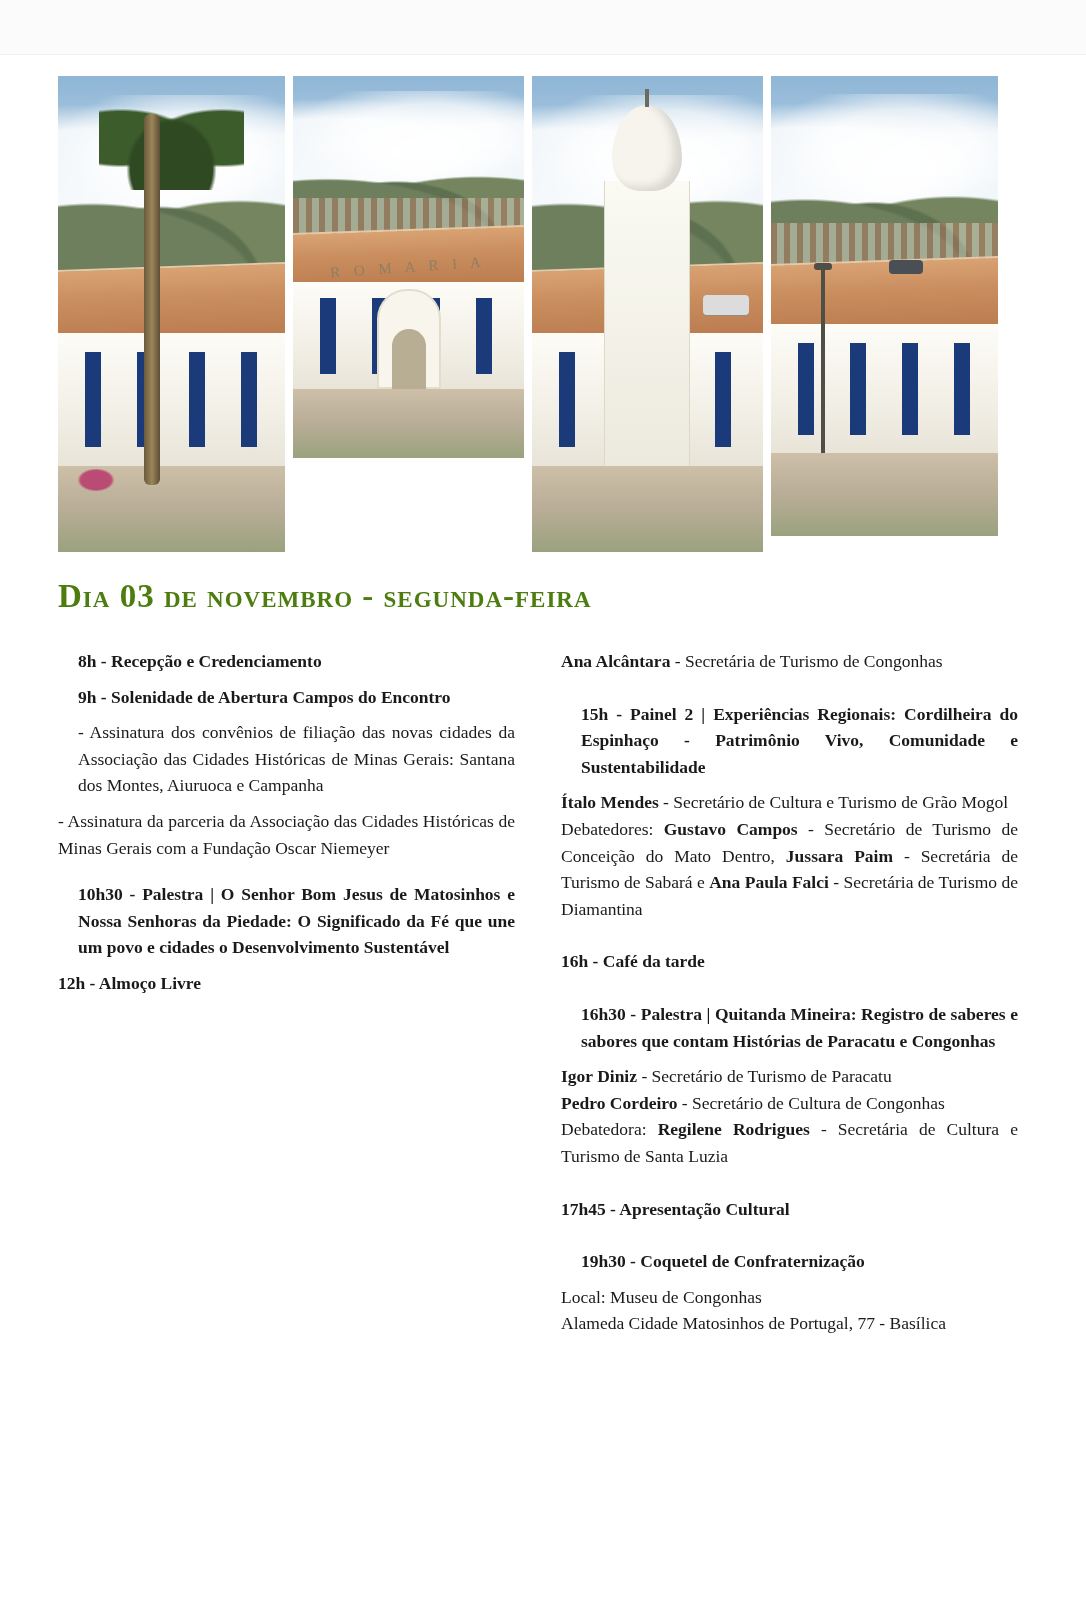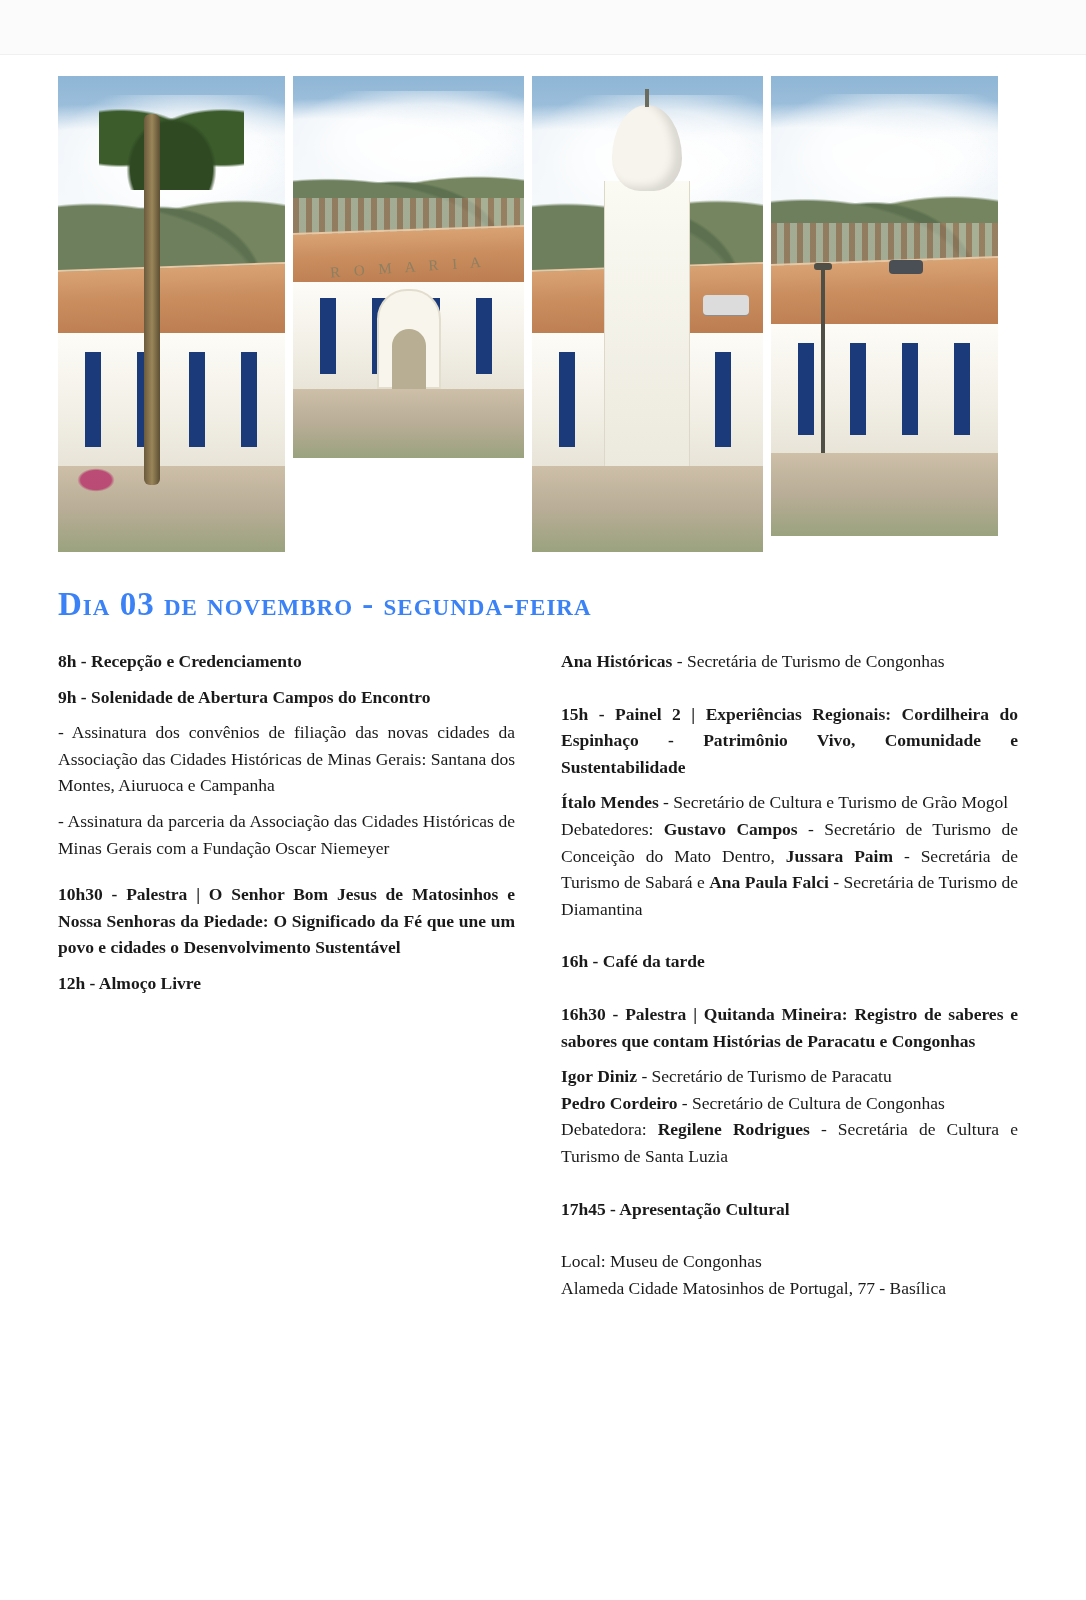--- a/index.html
+++ b/index.html
@@ -235,27 +235,26 @@
     background: #4a4e55;
     border-radius: 4px;
   }
 
   
   .day-title {
     position: absolute;
     left: 58px;
     top: 578px;
     width: 960px;
-    color: #3b82f6;
+    color: #4d7c0f;
     font-family: "Liberation Serif", serif;
     font-size: 33px;
     font-weight: bold;
     font-variant: small-caps;
     letter-spacing: 1px;
-    margin-top: 8px;
   }
 
   
   .columns {
     position: absolute;
     left: 58px;
     top: 648px;
     width: 960px;
     display: flex;
     gap: 46px;
@@ -273,21 +272,21 @@
     text-align: justify;
     text-justify: inter-word;
   }
   .hdr {
     font-weight: bold;
   }
   .body-line {
     font-weight: normal;
   }
   b.name { font-weight: bold; }
-  .tight { margin-bottom: 9px; }
+  .tight { margin-bottom: 9px; margin-left: 20px; }
   .gap-lg { margin-bottom: 26px; }
   .gap-md { margin-bottom: 20px; }
 </style>
 </head>
 <body>
 
 <div class="page">
 
   <div class="top-strip"></div>
 
@@ -374,21 +373,21 @@
 
       <div class="block">
         <p class="hdr">12h - Almoço Livre</p>
       </div>
 
     </div>
 
     <div class="col">
 
       <div class="block gap-lg">
-        <p><b class="name">Ana Históricas</b><span> - Secretária de Turismo de Congonhas</span></p>
+        <p><b class="name">Ana Alcântara</b><span> - Secretária de Turismo de Congonhas</span></p>
       </div>
 
       <div class="block tight">
         <p class="hdr">15h - Painel 2 | Experiências Regionais: Cordilheira do Espinhaço - Patrimônio Vivo, Comunidade e Sustentabilidade</p>
       </div>
       <div class="block gap-lg">
         <p><b class="name">Ítalo Mendes</b><span> - Secretário de Cultura e Turismo de Grão Mogol</span></p>
         <p><span>Debatedores: </span><b class="name">Gustavo Campos</b><span> - Secretário de Turismo de Conceição do Mato Dentro, </span><b class="name">Jussara Paim</b><span> - Secretária de Turismo de Sabará e </span><b class="name">Ana Paula Falci</b><span> - Secretária de Turismo de Diamantina</span></p>
       </div>
 
@@ -402,20 +401,23 @@
       <div class="block gap-lg">
         <p><b class="name">Igor Diniz</b><span> - Secretário de Turismo de Paracatu</span></p>
         <p><b class="name">Pedro Cordeiro</b><span> - Secretário de Cultura de Congonhas</span></p>
         <p><span>Debatedora: </span><b class="name">Regilene Rodrigues</b><span> - Secretária de Cultura e Turismo de Santa Luzia</span></p>
       </div>
 
       <div class="block gap-lg">
         <p class="hdr">17h45 - Apresentação Cultural</p>
       </div>
 
+      <div class="block tight">
+        <p class="hdr">19h30 - Coquetel de Confraternização</p>
+      </div>
       <div class="block">
         <p class="body-line">Local: Museu de Congonhas</p>
         <p class="body-line">Alameda Cidade Matosinhos de Portugal, 77 - Basílica</p>
       </div>
 
     </div>
   </div>
 </div>
 
 </body></html>

